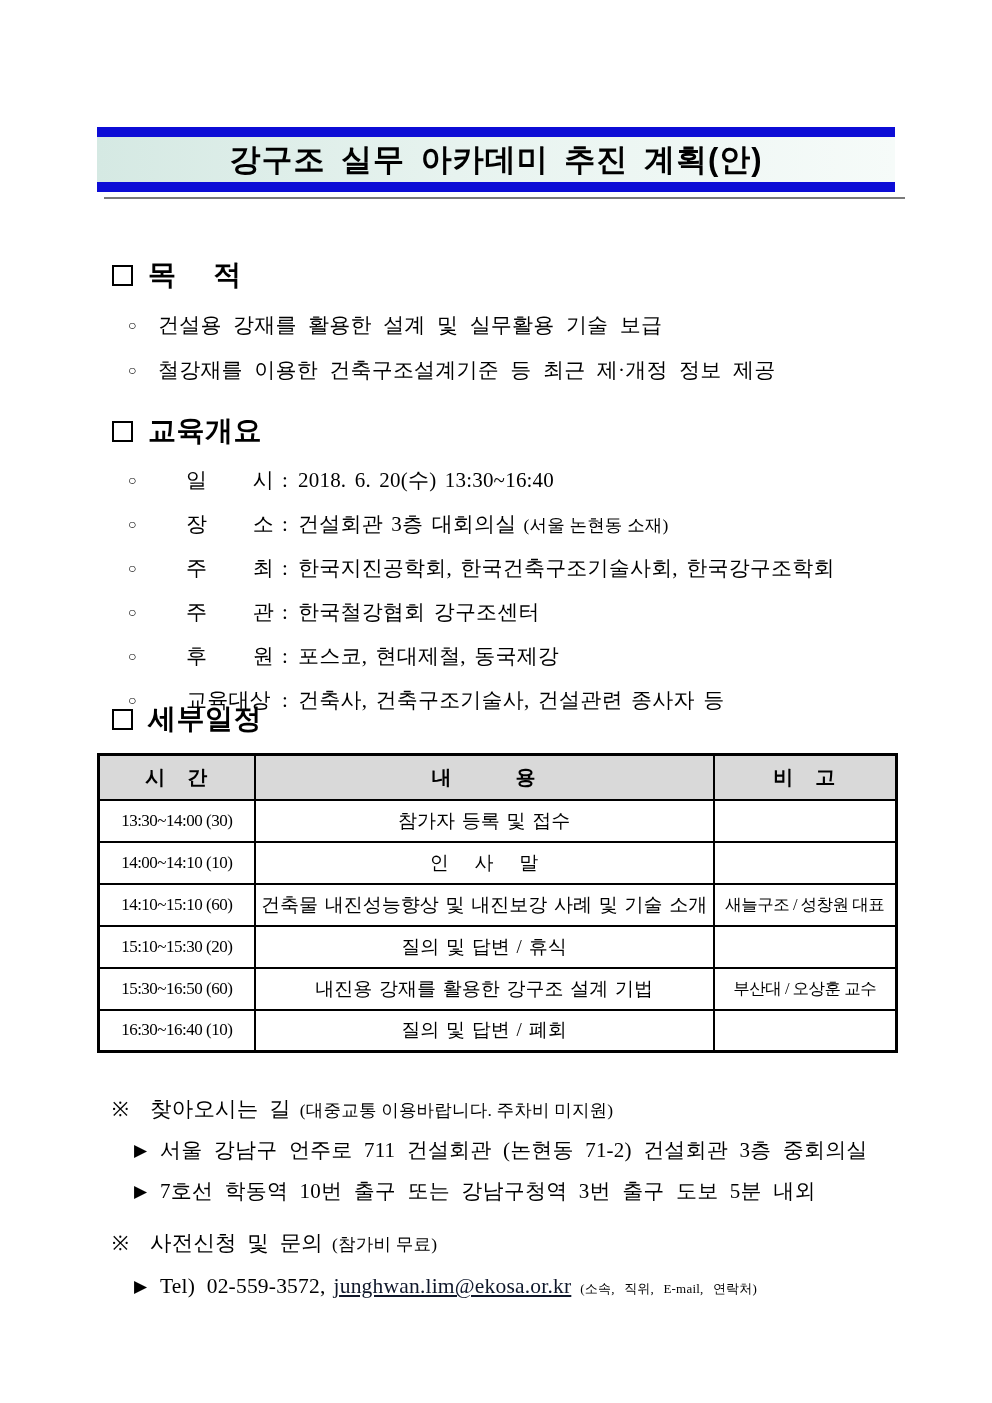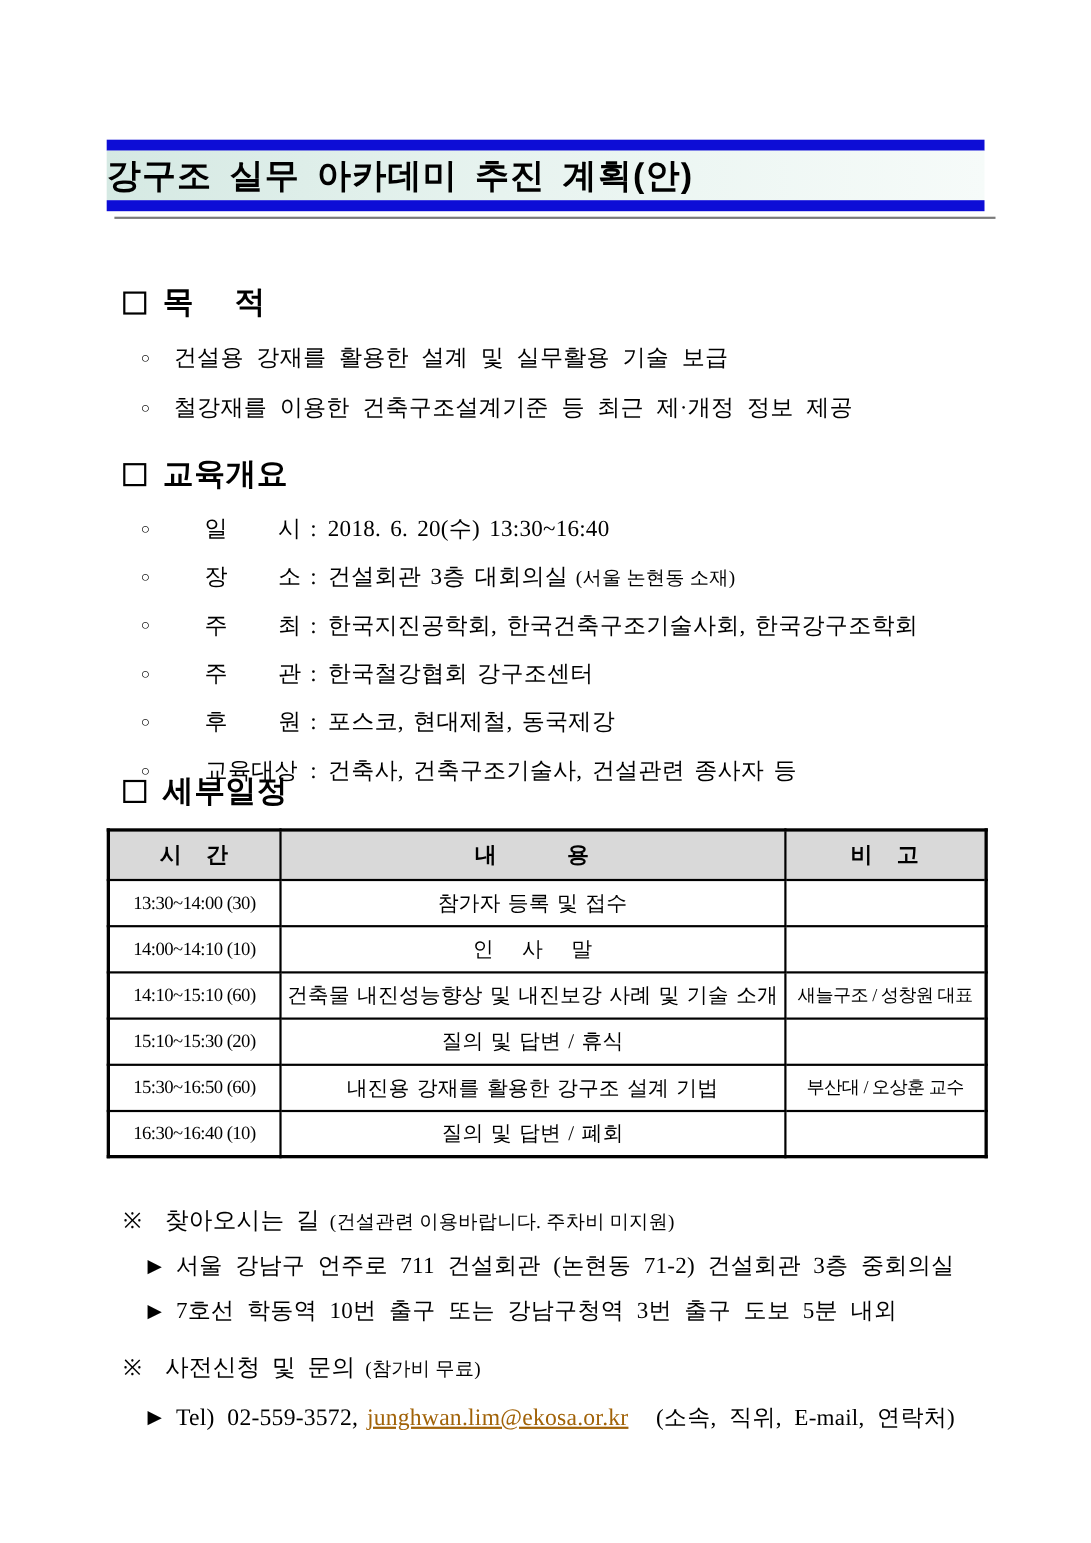--- a/index.html
+++ b/index.html
@@ -10,21 +10,21 @@
     color: #000;
   }
   .page { position: relative; width: 992px; height: 1403px; background: #fff; overflow: hidden; }
 
   
   .banner { position: absolute; left: 97px; top: 127px; width: 798px; }
   .banner-bar { height: 10px; background: #0d0dd6; }
   .banner-body {
     height: 45px;
     background: linear-gradient(90deg, #d5e9e3 0%, #e7f3ef 45%, #f6fbf9 100%);
-    display: flex; align-items: center; justify-content: flex-start;
+    display: flex; align-items: center; justify-content: center;
   }
   .banner-title {
     font-family: "Liberation Sans", "DejaVu Sans", sans-serif;
     font-weight: bold; font-size: 31px; letter-spacing: 1px; word-spacing: 6px;
     white-space: pre;
   }
   .banner-shadow { position: absolute; left: 104px; top: 197px; width: 801px; height: 2px; background: #7a7a7a; }
 
   
   .sec { position: absolute; left: 112px; width: 795px; }
@@ -84,22 +84,22 @@
   .ref-paren { font-size: 17.5px; margin-left: 9px; }
 
   .arrow-line {
     display: flex; align-items: baseline;
     font-size: 21px; margin-left: 22px; margin-top: 13px;
     word-spacing: 6px; letter-spacing: 0.2px; white-space: nowrap;
   }
   .arrow-marker { font-size: 17px; width: 26px; flex: 0 0 auto; position: relative; top: -1px; }
 
   .tel-line { margin-top: 17px; font-size: 21.5px; }
-  .email-link { color: #a16207; text-decoration: underline; }
-  .contact-suffix { font-size: 21px; margin-left: 25px; }
+  .email-link { color: #0f172a; text-decoration: underline; }
+  .contact-suffix { font-size: 13px; margin-left: 9px; }
 </style>
 </head>
 <body>
 
 <div class="page">
 
   <div class="banner">
     <div class="banner-bar"></div>
     <div class="banner-body">
       <span class="banner-title">강구조 실무 아카데미 추진 계획(안)</span>
@@ -224,21 +224,21 @@
         <td class="c-cont">질의 및 답변 / 폐회</td>
         <td class="c-note"></td>
       </tr>
     </tbody>
   </table>
 
   <section class="sec" style="top:1094px">
     <div class="ref-line">
       <span class="ref-mark">※</span>
       <span class="ref-heading">찾아오시는 길</span>
-      <span class="ref-paren">(건설관련 이용바랍니다. 주차비 미지원)</span>
+      <span class="ref-paren">(대중교통 이용바랍니다. 주차비 미지원)</span>
     </div>
     <div class="arrow-line">
       <span class="arrow-marker">▶</span>
       <span>서울 강남구 언주로 711 건설회관 (논현동 71-2) 건설회관 3층 중회의실</span>
     </div>
     <div class="arrow-line">
       <span class="arrow-marker">▶</span>
       <span>7호선 학동역 10번 출구 또는 강남구청역 3번 출구 도보 5분 내외</span>
     </div>
   </section>

